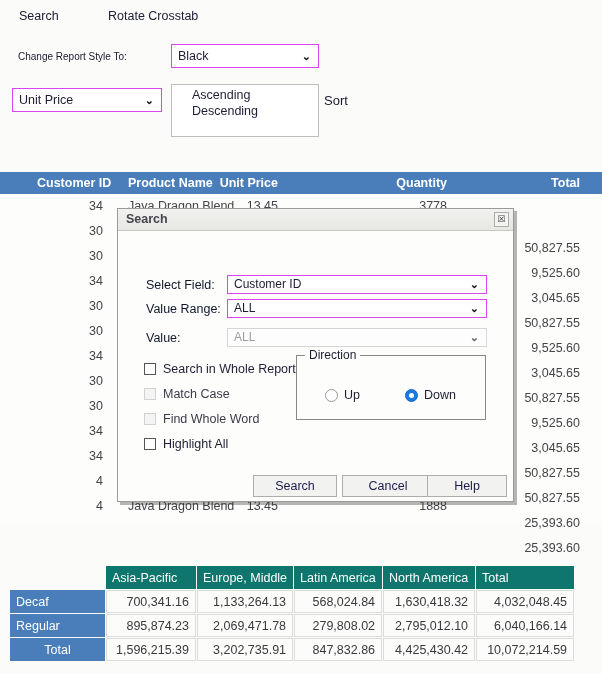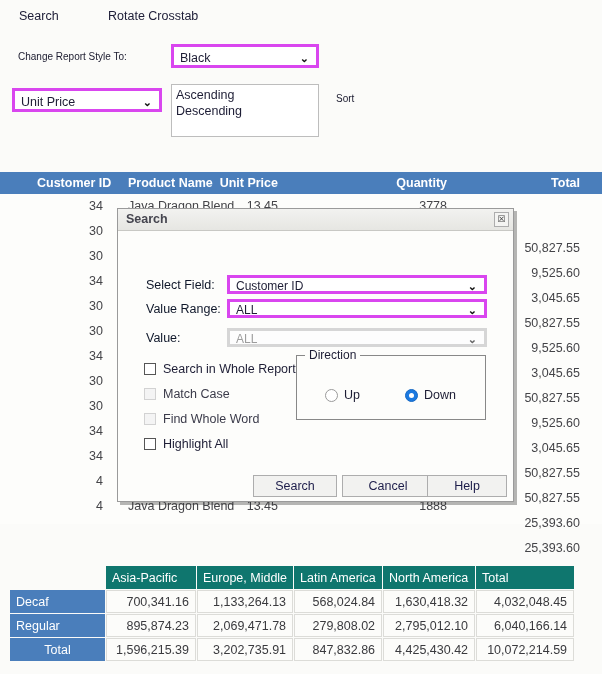--- a/index.html
+++ b/index.html
@@ -43,21 +43,21 @@
     height: 32px;
   }
   .style-label {
     position: absolute;
     left: 18px; top: 6px;
     font-size: 10px;
     white-space: nowrap;
   }
   .sel {
     box-sizing: border-box;
-    border: 3px solid #d946ef;
+    border: 1px solid #d946ef;
     background: #ffffff;
     font-family: "Liberation Sans", sans-serif;
     font-size: 12.5px;
     color: #1d1d35;
     padding: 0 20px 0 6px;
     line-height: 22px;
     position: relative;
     white-space: nowrap;
     overflow: hidden;
   }
@@ -83,33 +83,33 @@
     width: 150px; height: 24px;
     line-height: 22px;
   }
   .listbox {
     position: absolute;
     left: 171px; top: 84px;
     width: 148px; height: 53px;
     box-sizing: border-box;
     border: 1px solid #bdbdbd;
     background: #ffffff;
-    padding: 2px 0 0 4px;
+    padding: 2px 0 0 20px;
     overflow: hidden;
   }
   .listbox .opt {
     font-size: 12.5px;
     line-height: 16px;
     color: #1d1d35;
     white-space: nowrap;
   }
   .sort-label {
     position: absolute;
-    left: 336px; top: 93px;
-    font-size: 10px;
+    left: 324px; top: 93px;
+    font-size: 13px;
   }
 
   
   .report {
     position: absolute;
     left: 0; top: 172px;
     width: 602px;
   }
   .report-head {
     height: 22px;

